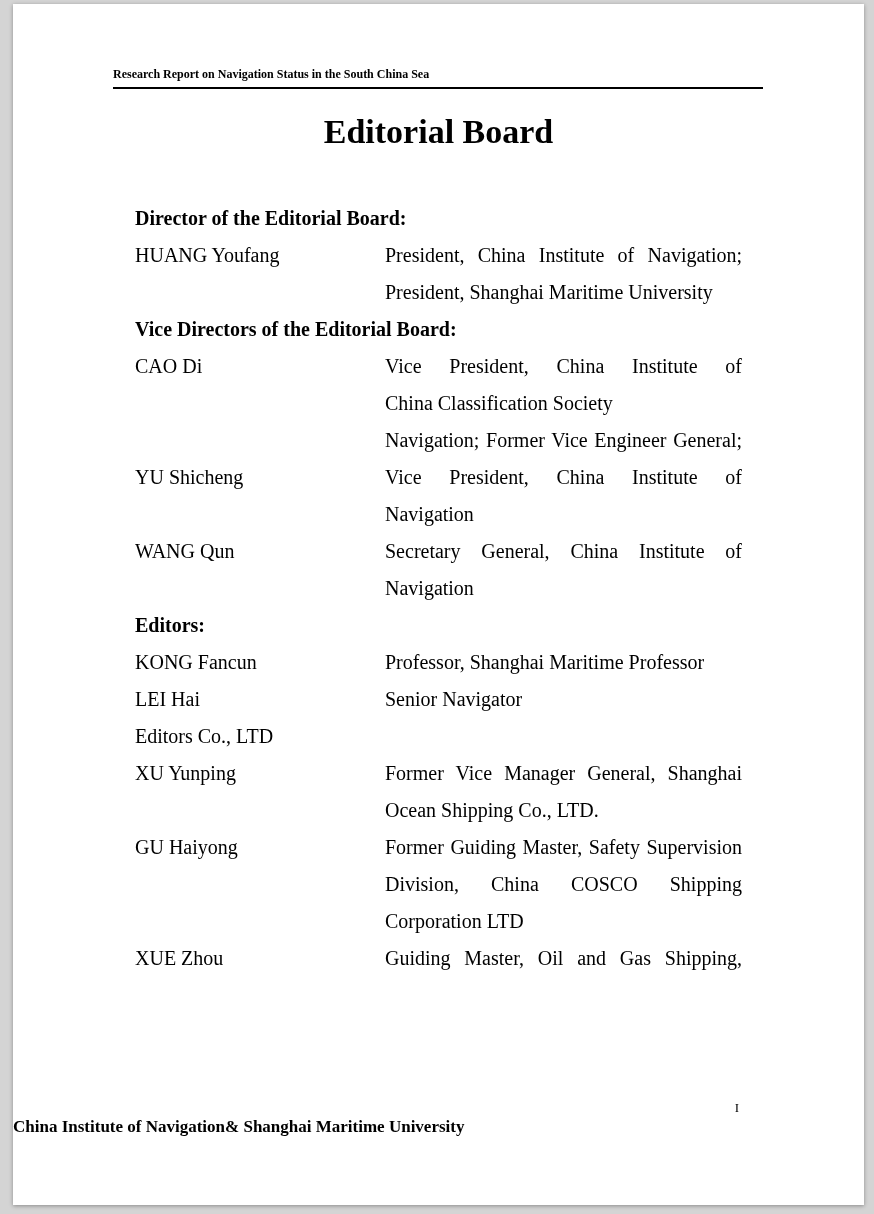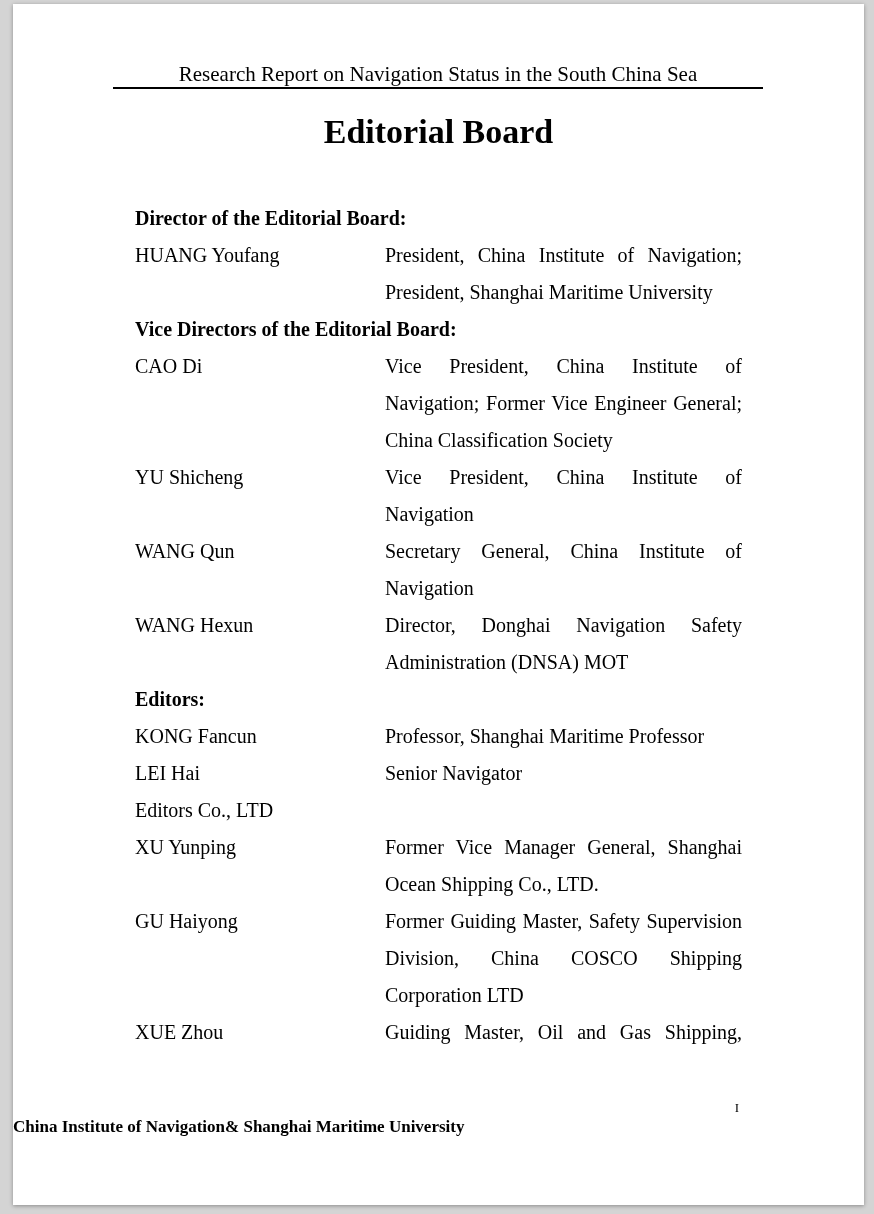--- a/index.html
+++ b/index.html
@@ -12,21 +12,21 @@
   }
   .canvas { position: relative; width: 874px; height: 1214px; }
   .page {
     position: absolute; left: 13px; top: 4px;
     width: 851px; height: 1201px;
     background: #ffffff;
     box-shadow: 0 1px 4px rgba(0,0,0,0.35);
   }
   .running-header {
     position: absolute; left: 100px; top: 58px; width: 650px;
-    text-align: center; font-weight: normal; font-size: 21px;
+    text-align: left; font-weight: bold; font-size: 12px;
     line-height: 24px; padding-bottom: 1px;
     border-bottom: 2px solid #000;
   }
   .doc-title {
     position: absolute; left: 0; top: 110px; width: 100%;
     margin: 0; text-align: center;
     font-size: 34px; font-weight: bold; line-height: 36px;
   }
   .board {
     position: absolute; left: 122px; top: 196px; width: 604px;
@@ -78,43 +78,36 @@
     <div class="desc">
             <div class="line j">President, China Institute of Navigation;</div>
             <div class="line">President, Shanghai Maritime University</div>
           </div>
   </div>
         <div class="section">Vice Directors of the Editorial Board:</div>
         <div class="entry">
     <div class="name">CAO Di</div>
     <div class="desc">
             <div class="line j">Vice President, China Institute of</div>
+            <div class="line">China Classification Society</div>
             <div class="line j">Navigation; Former Vice Engineer General;</div>
-            <div class="line">China Classification Society</div>
           </div>
   </div>
         <div class="entry">
     <div class="name">YU Shicheng</div>
     <div class="desc">
             <div class="line j">Vice President, China Institute of</div>
             <div class="line">Navigation</div>
           </div>
   </div>
         <div class="entry">
     <div class="name">WANG Qun</div>
     <div class="desc">
             <div class="line j">Secretary General, China Institute of</div>
             <div class="line">Navigation</div>
-          </div>
-  </div>
-        <div class="entry">
-    <div class="name">WANG Hexun</div>
-    <div class="desc">
-            <div class="line j">Director, Donghai Navigation Safety</div>
-            <div class="line">Administration (DNSA) MOT</div>
           </div>
   </div>
         <div class="section">Editors:</div>
         <div class="entry">
     <div class="name">KONG Fancun</div>
     <div class="desc">
             <div class="line">Professor, Shanghai Maritime Professor</div>
           </div>
   </div>
         <div class="entry">

